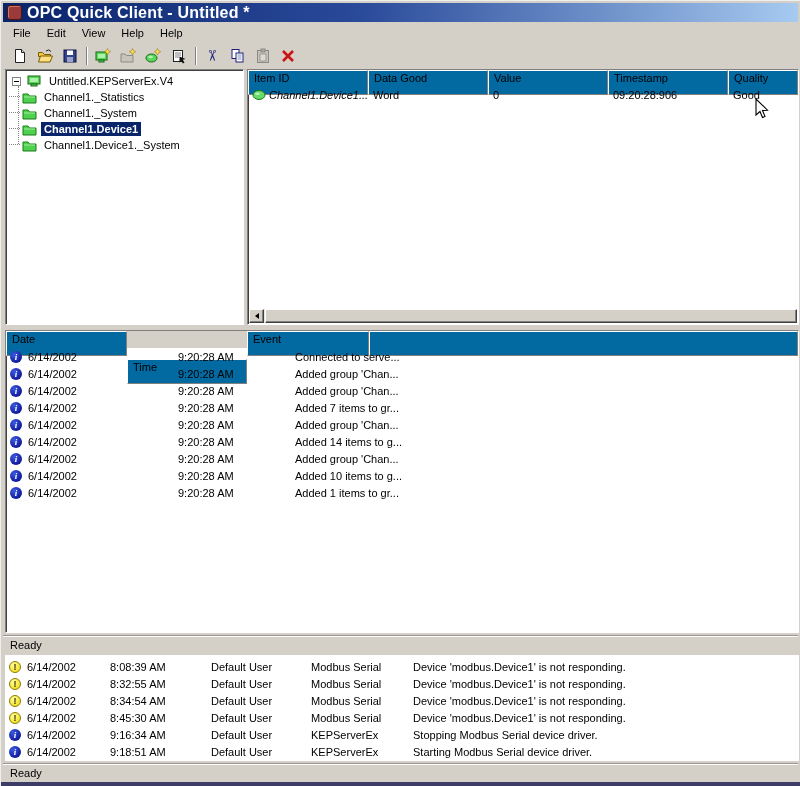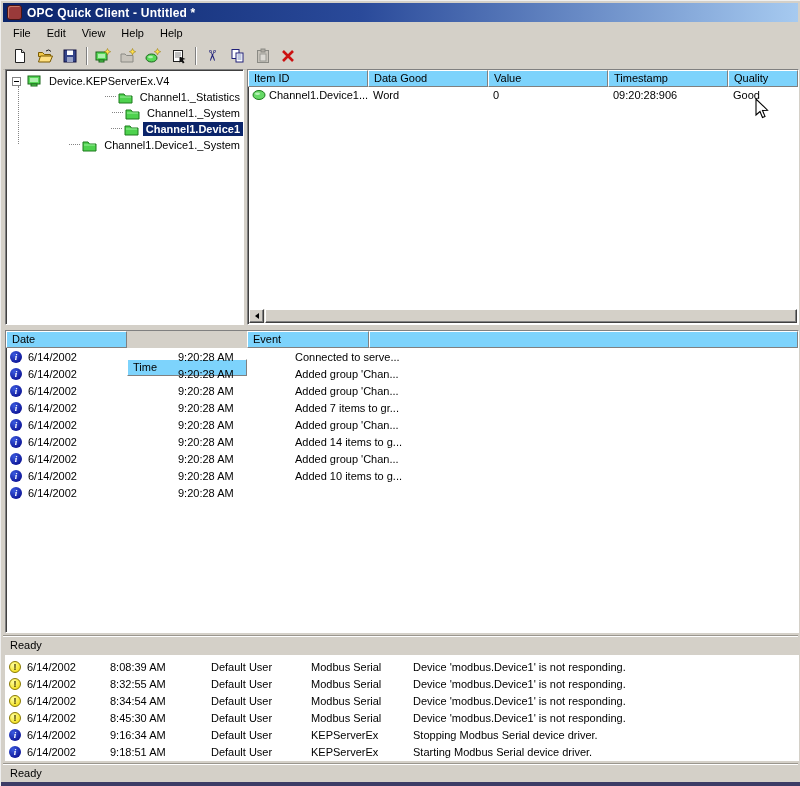--- a/index.html
+++ b/index.html
@@ -8,21 +8,21 @@
   .window{position:absolute;left:0;top:0;width:800px;height:786px;background:#d4d0c8;
           border-left:1px solid #efefef;border-top:1px solid #efefef;box-sizing:border-box;}
   .bottom-edge{position:absolute;left:0;top:781px;width:800px;height:5px;background:#3c3c66;}
 
   
   .titlebar{position:absolute;left:2px;top:2px;right:2px;height:19px;
             background:linear-gradient(to right,#0a246a 0%,#2a4a9a 45%,#a6caf0 100%);
             display:flex;align-items:center;padding-left:4px;}
   .app-icon{width:13px;height:13px;background:#9a3a3a;border:1px solid #4a1414;
             border-radius:3px;box-shadow:inset 1px 1px 0 #c87a6a;margin-right:5px;flex:none;}
-  .title-text{color:#fff;font-weight:bold;font-size:12px;letter-spacing:.2px;}
+  .title-text{color:#fff;font-weight:bold;font-size:16px;letter-spacing:.2px;}
 
   
   .menubar{position:absolute;left:2px;top:22px;right:2px;height:19px;display:flex;align-items:center;padding-left:2px;}
   .menu-item{padding:2px 8px;}
 
   
   .toolbar{position:absolute;left:2px;top:41px;right:2px;height:27px;display:flex;align-items:center;
            padding-left:4px;border-bottom:1px solid #c0bcb4;}
   .tb{width:25px;height:23px;border:none;background:transparent;display:flex;align-items:center;
       justify-content:center;padding:0;margin:0;}
@@ -31,35 +31,35 @@
   .scissors{font-size:15px;color:#20207a;display:inline-block;transform:rotate(90deg);line-height:1;}
 
   .sunken{background:#fff;border:1px solid;border-color:#808080 #fff #fff #808080;
           box-shadow:inset 1px 1px 0 #404040;box-sizing:border-box;}
 
   
   .tree-panel{position:absolute;left:4px;top:68px;width:239px;height:256px;overflow:hidden;}
   .tree-inner{position:relative;padding-top:3px;}
   .tree-row{height:16px;display:flex;align-items:center;white-space:nowrap;}
   .tree-row.root{padding-left:6px;}
-  .tree-row.child{padding-left:16px;justify-content:flex-end;}
+  .tree-row.child{padding-left:3px;}
   .expander{width:9px;height:9px;background:#fff;border:1px solid #848484;box-sizing:border-box;
             display:flex;align-items:center;justify-content:center;margin-right:4px;flex:none;}
   .minus{width:5px;height:1px;background:#000;}
   .hstub{width:11px;height:1px;border-top:1px dotted #848484;align-self:center;flex:none;}
   .vline{position:absolute;left:12px;top:16px;height:58px;border-left:1px dotted #848484;}
   .tree-ico{margin:0 4px 0 2px;flex:none;}
   .tree-label{padding:1px 3px;}
   .tree-label.selected{background:#0a246a;color:#fff;font-weight:bold;}
 
   
   .list-panel{position:absolute;left:246px;top:68px;width:552px;height:256px;overflow:hidden;}
   .lv-header{display:flex;height:17px;background:#d4d0c8;}
   .hcell{box-sizing:border-box;border:1px solid;border-color:#fff #808080 #808080 #fff;
-         background:#7dd3fc;padding:1px 0 0 5px;height:17px;white-space:nowrap;overflow:hidden;}
+         background:#0369a1;padding:1px 0 0 5px;height:25px;white-space:nowrap;overflow:hidden;}
   .lv-row{display:flex;height:16px;align-items:center;white-space:nowrap;}
   .cell{box-sizing:border-box;padding-left:5px;overflow:hidden;flex:none;}
   .w120{width:120px;} .wfill{flex:1;}
   .rowico{margin:0 3px 0 4px;flex:none;}
 
   .hscroll{position:absolute;left:1px;right:1px;bottom:1px;height:14px;background:#e9e7e1;display:flex;}
   .sb-btn{width:15px;height:14px;background:#d4d0c8;border:1px solid;border-color:#fff #404040 #404040 #fff;
           box-shadow:inset -1px -1px 0 #808080;box-sizing:border-box;display:flex;align-items:center;justify-content:center;flex:none;}
   .sb-arrow-left{width:0;height:0;border-top:3px solid transparent;border-bottom:3px solid transparent;border-right:4px solid #000;}
   .sb-thumb{flex:1;margin-left:1px;background:#d4d0c8;border:1px solid;border-color:#fff #404040 #404040 #fff;
@@ -192,21 +192,21 @@
       <div class="vline"></div>
       <div class="tree-row root">
         <span class="expander">
             <span class="minus"></span>
           </span>
         <svg class="tree-ico" width="15" height="15">
           <rect x="1" y="2" width="12" height="8" fill="#57d957" stroke="#1a661a"></rect>
           <rect x="3" y="4" width="8" height="4" fill="#aef0ae"></rect>
           <rect x="4" y="10" width="6" height="2" fill="#57d957" stroke="#1a661a"></rect>
         </svg>
-        <span class="tree-label">Device.KEPServerEx.V4</span>
+        <span class="tree-label">Untitled.KEPServerEx.V4</span>
       </div>
       <div class="tree-row child">
         <span class="hstub"></span>
         <svg class="tree-ico" width="15" height="13">
           <path d="M1 3 h5 l1.5 2 h6.5 v7 h-13 z" fill="#4ed24e" stroke="#1d7a1d"></path>
           <path d="M2 6 h11" stroke="#9cf09c"></path>
         </svg>
         <span class="tree-label">Channel1._Statistics</span>
       </div>
       <div class="tree-row child">
@@ -238,21 +238,21 @@
 
   <div class="list-panel sunken">
     <div class="lv-header">
       <div class="hcell w120">Item ID</div>
       <div class="hcell w120">Data Good</div>
       <div class="hcell w120">Value</div>
       <div class="hcell w120">Timestamp</div>
       <div class="hcell wfill">Quality</div>
     </div>
     <div class="lv-row">
-      <div class="cell w120" style="display:flex;align-items:center;padding-left:0;">
+      <div class="cell w120" style="display:flex;align-items:center;padding-left:0;font-style:italic;">
         <svg class="rowico" width="14" height="12">
           <ellipse cx="7" cy="6" rx="6" ry="4.5" fill="#66d966" stroke="#1d7a1d"></ellipse>
           <ellipse cx="5.5" cy="4.8" rx="2.5" ry="1.2" fill="#b8f0b8"></ellipse>
         </svg>
         <span>Channel1.Device1...</span>
       </div>
       <div class="cell w120">Word</div>
       <div class="cell w120">0</div>
       <div class="cell w120">09:20:28:906</div>
       <div class="cell wfill">Good</div>
@@ -335,20 +335,21 @@
         </div>
       <div class="lcell t">9:20:28 AM</div>
       <div class="lcell e">Added 10 items to g...</div>
     </div>
     <div class="log-row">
       <div class="lcell d">
           <span class="icon-info">i</span>
           <span>6/14/2002</span>
         </div>
       <div class="lcell t">9:20:28 AM</div>
+      <div class="lcell e">Added 1 items to gr...</div>
     </div>
   </div>
 
   <div class="statusbar sb-top">
     <span>Ready</span>
   </div>
 
   <div class="bottomlog" style="background:#fff;">
     <div class="srow">
       <div class="scell s1">

